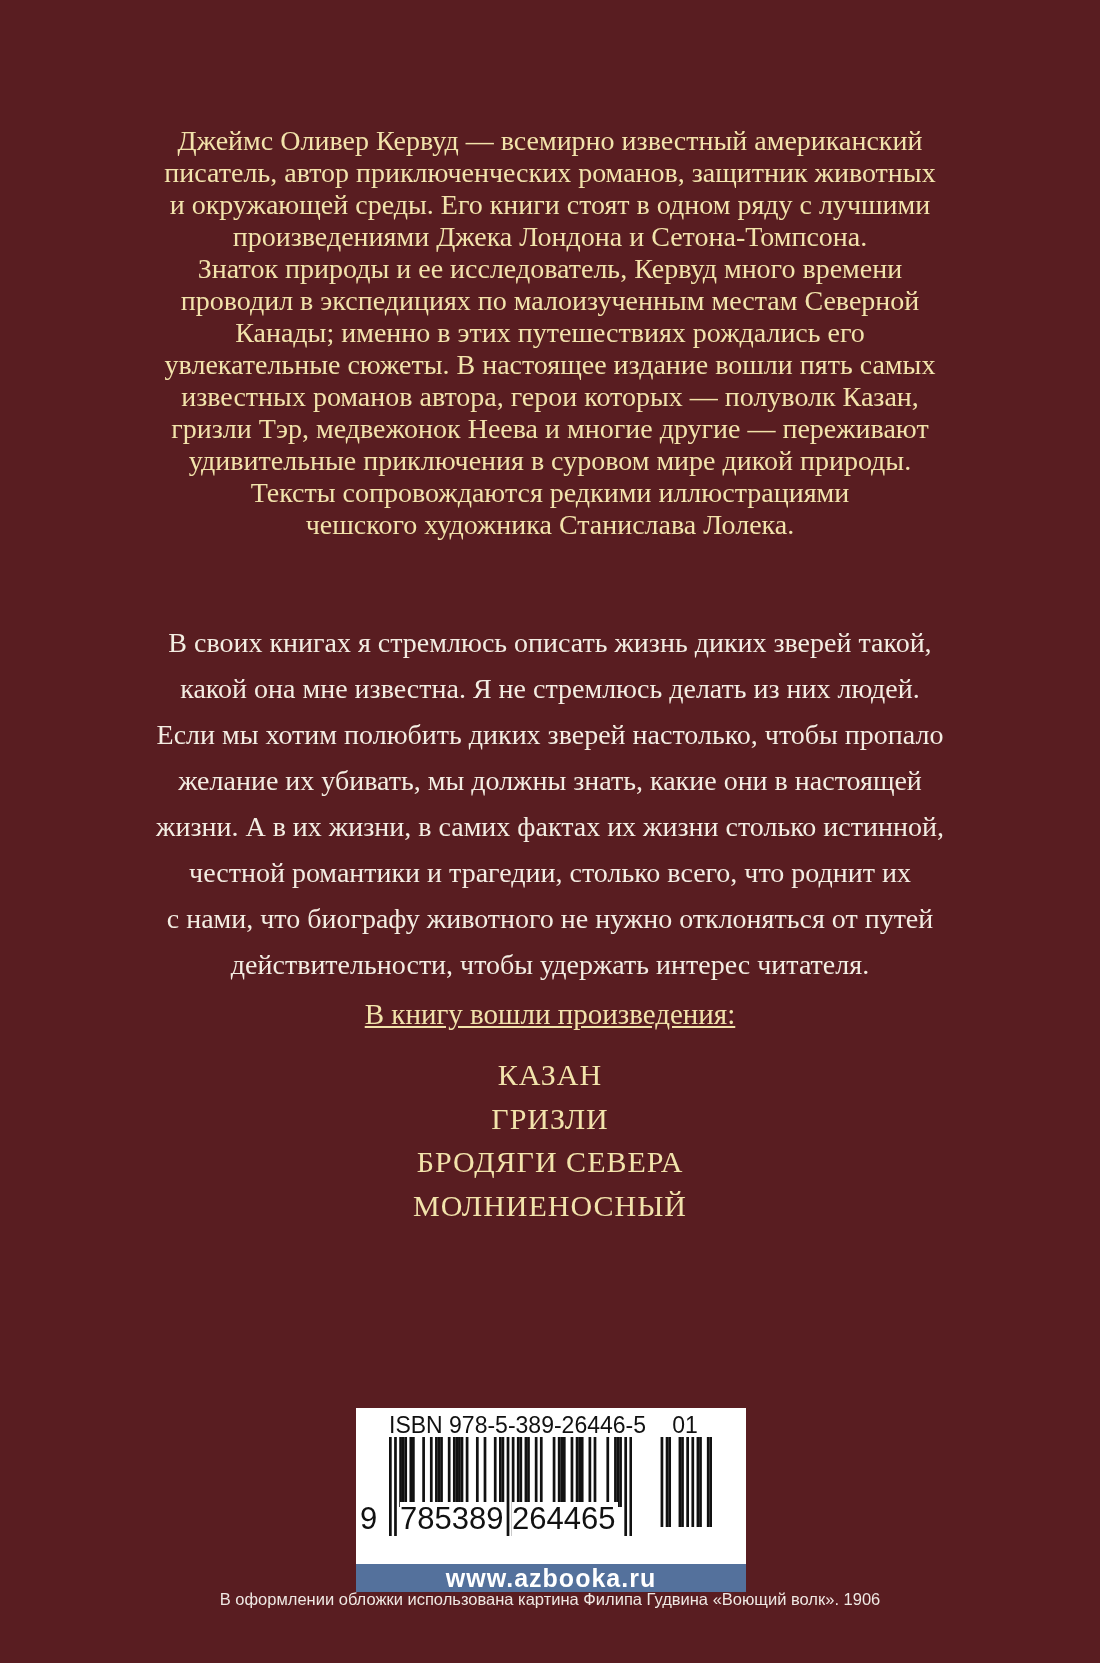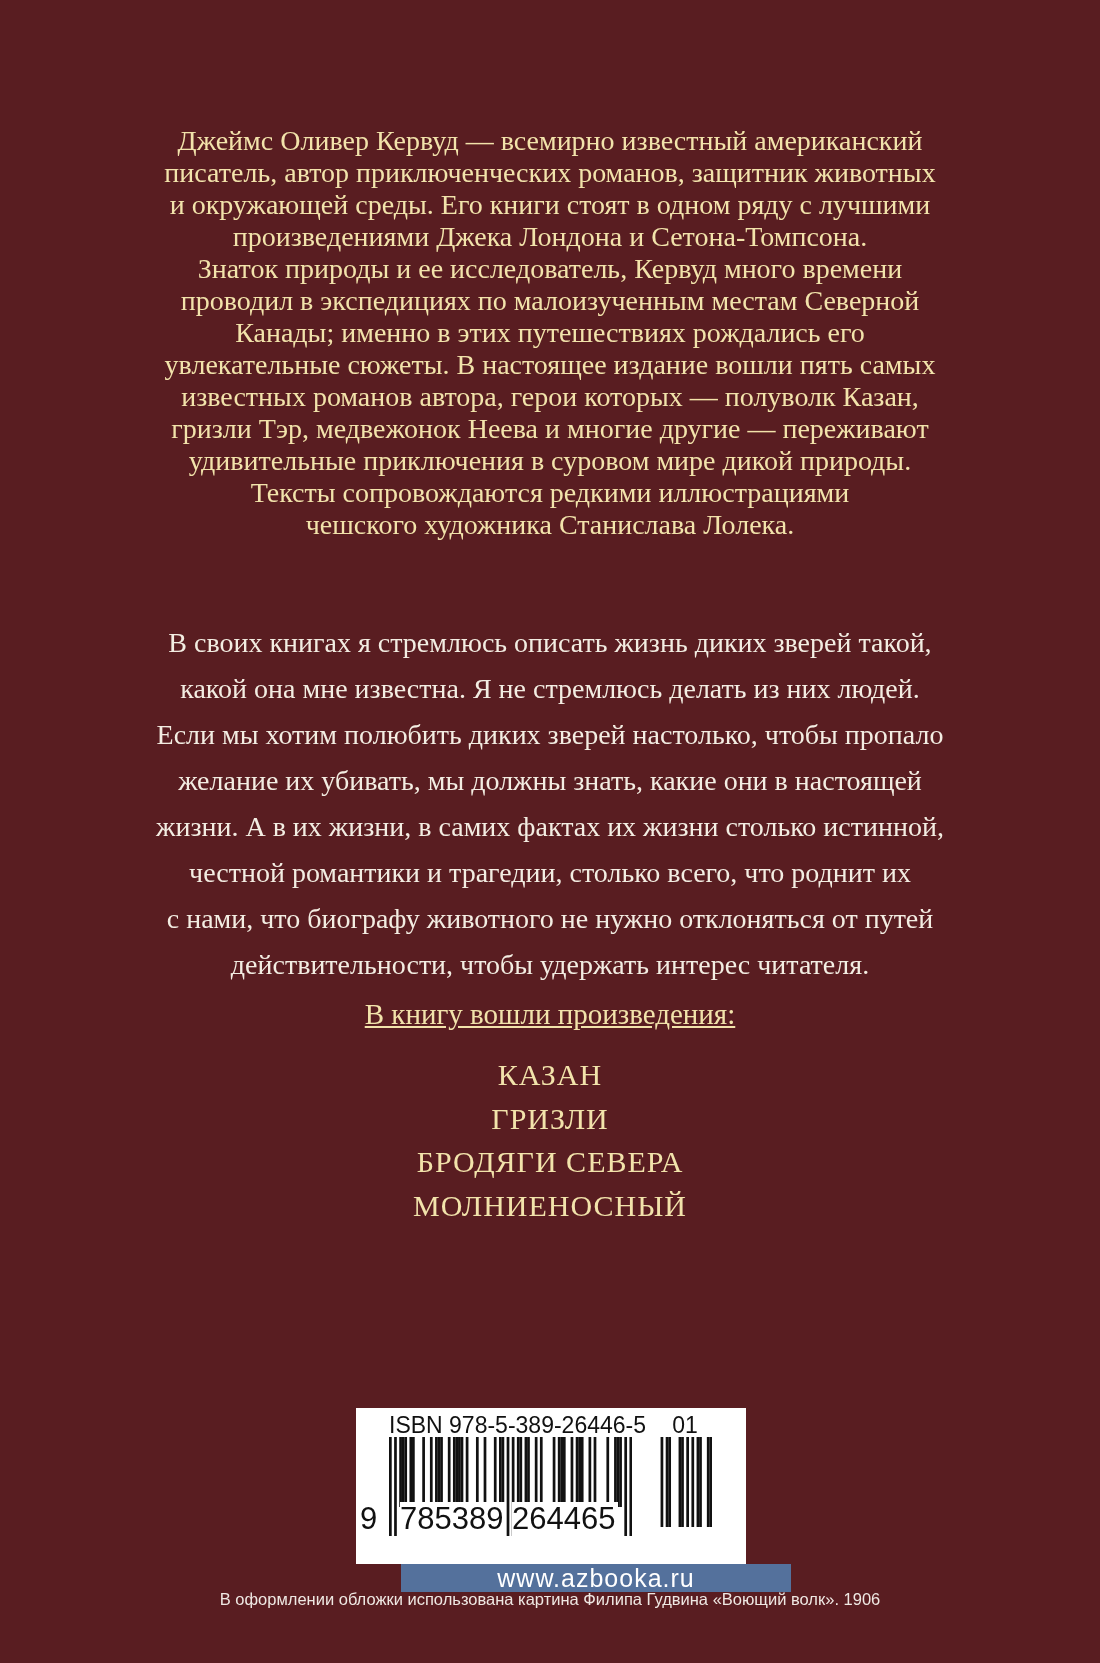--- a/index.html
+++ b/index.html
@@ -87,23 +87,22 @@
     font-size:31px;line-height:34px;
   }
   .digits-row .d9{position:absolute;left:4px;top:0;}
   .digits-row .g1{position:absolute;left:44px;width:106px;top:0;text-align:left;background:var(--panel-white);}
   .digits-row .g2{position:absolute;left:156px;width:106px;top:0;text-align:left;background:var(--panel-white);}
   .panel-blue{
     width:390px;height:28px;
     background:var(--bar-blue);
     display:flex;align-items:center;justify-content:center;
     font-family:"Liberation Sans", sans-serif;
-    font-weight:normal;font-size:25px;letter-spacing:1px;
+    font-weight:bold;font-size:25px;letter-spacing:1px;
     color:#ffffff;
-    margin-left:45px;
   }
   .footer-note{
     top:1588px;
     font-family:"Liberation Sans", sans-serif;
     font-size:16.5px;line-height:22px;
     color:var(--footer-white);
   }
 </style>
 </head>
 <body>

